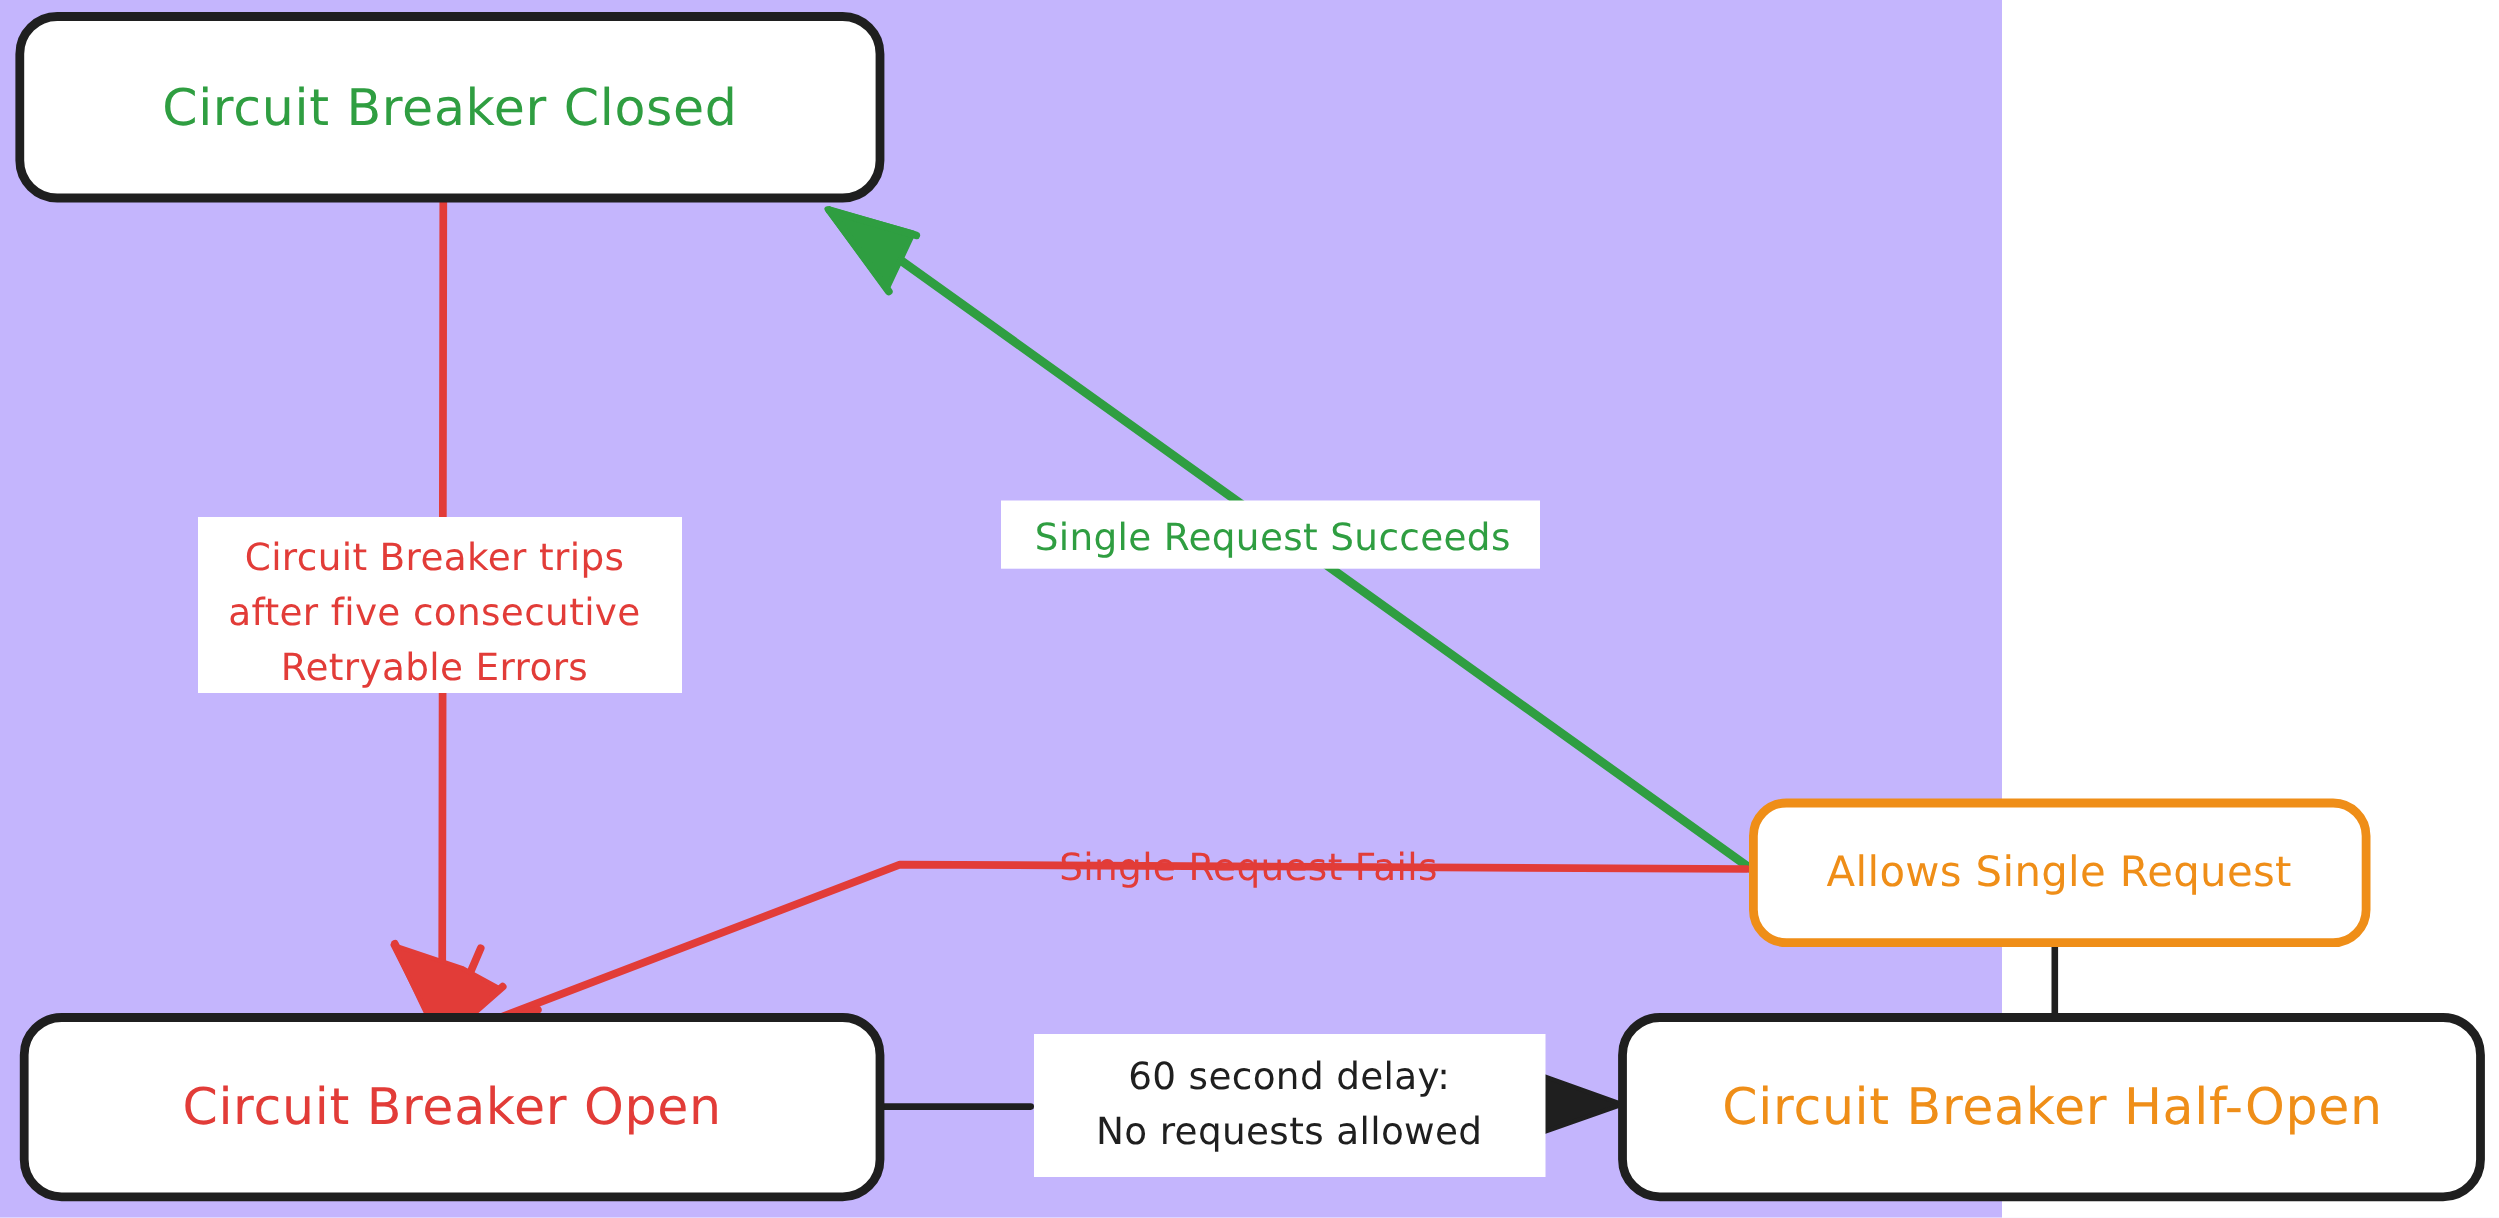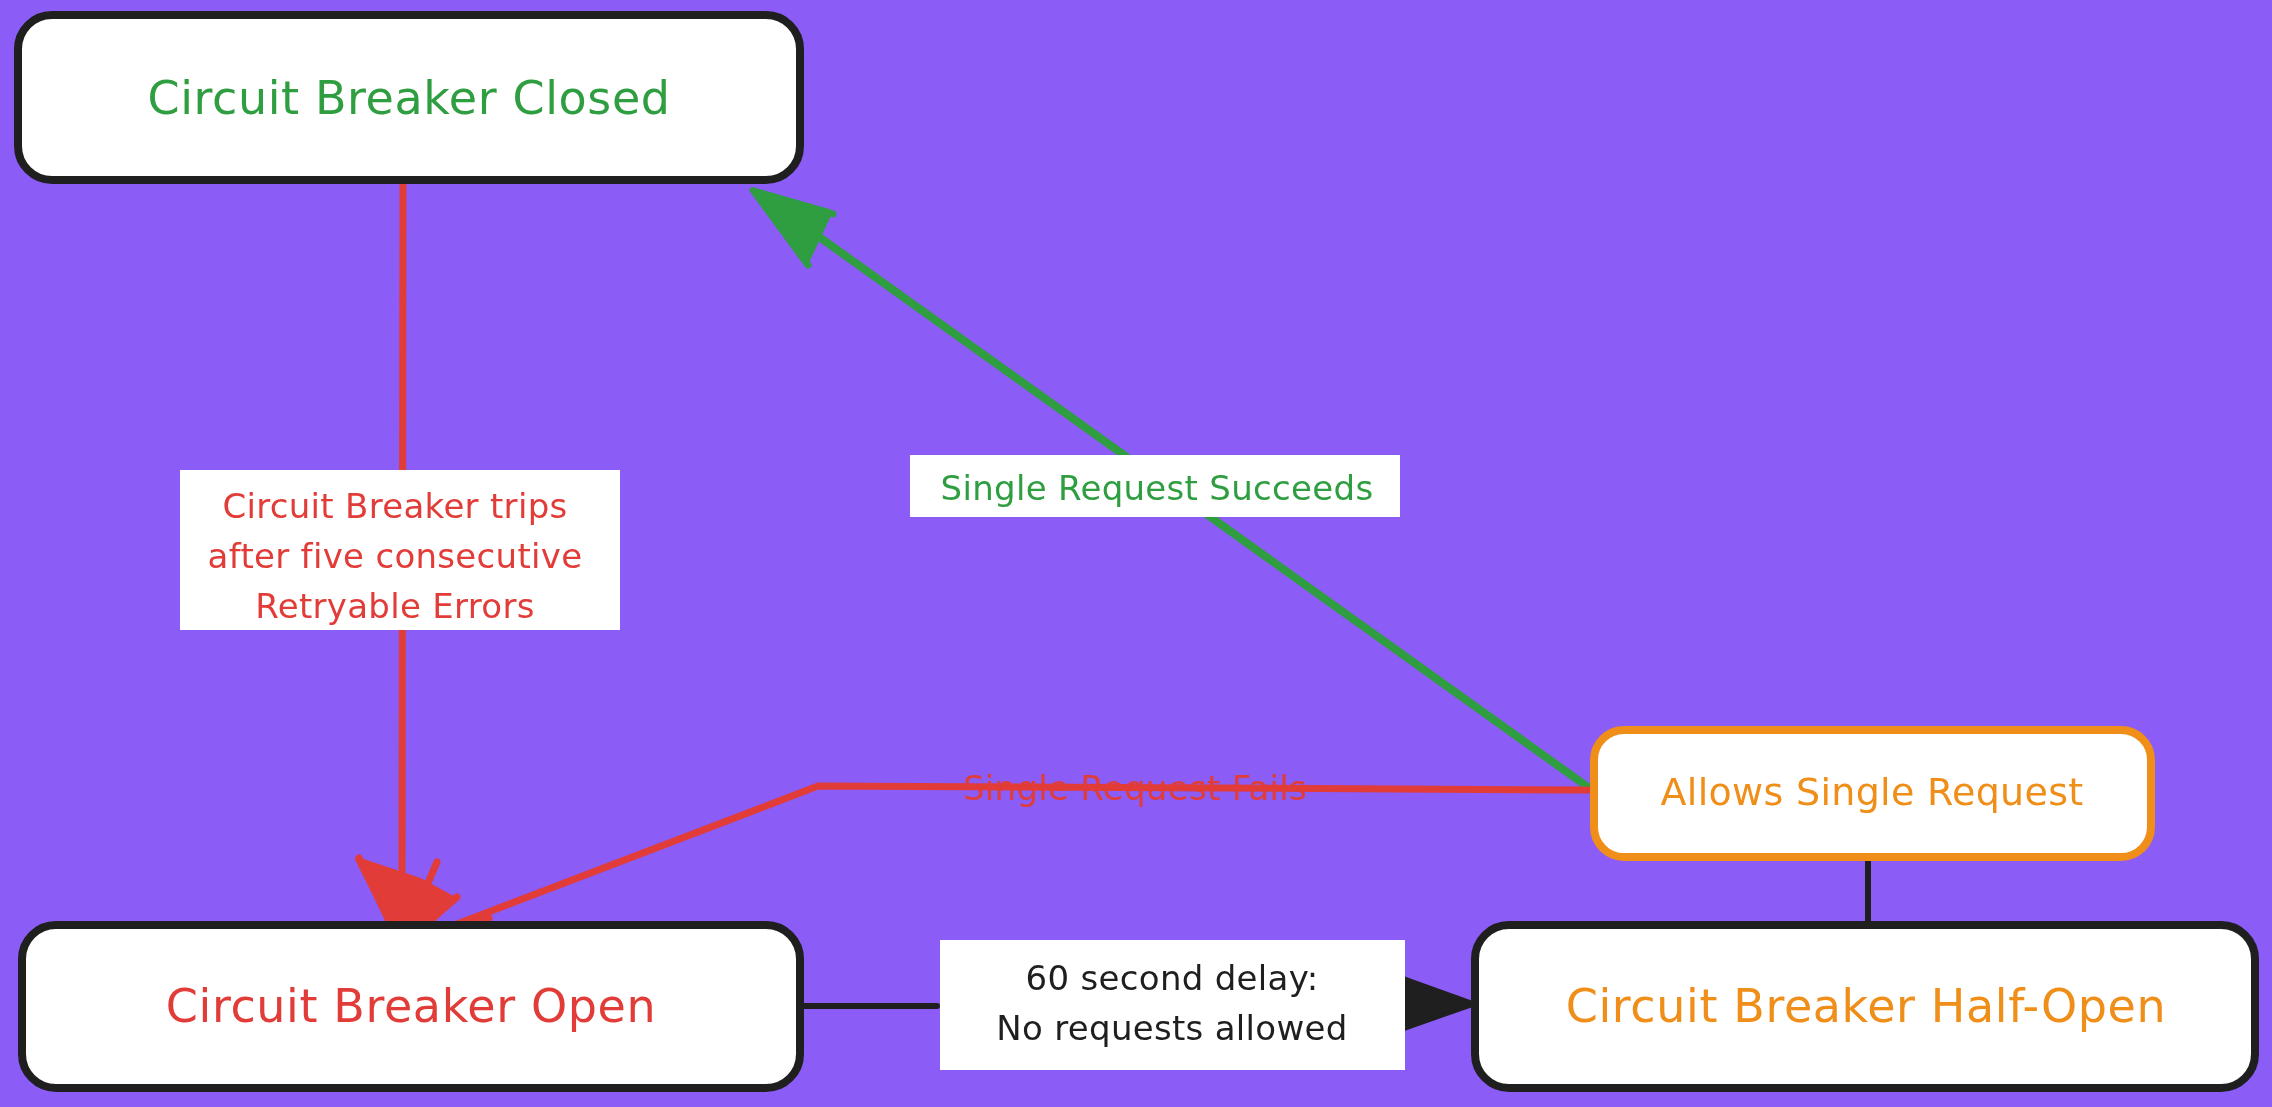--- a/index.html
+++ b/index.html
@@ -8,23 +8,23 @@
     background: #ffffff;
   }
   body {
     width: 2272px;
     height: 1107px;
     font-family: "DejaVu Sans", sans-serif;
     overflow: hidden;
   }
   #diagram-root {
     position: relative;
-    width: 2272px;
+    width: 1820px;
     height: 1107px;
-    background: #8b5cf6;
+    background: #c4b5fd;
   }
   svg.canvas {
     position: absolute;
     top: 0;
     left: 0;
     width: 2272px;
     height: 1107px;
   }
   .node-label {
     font-family: "DejaVu Sans", sans-serif;

